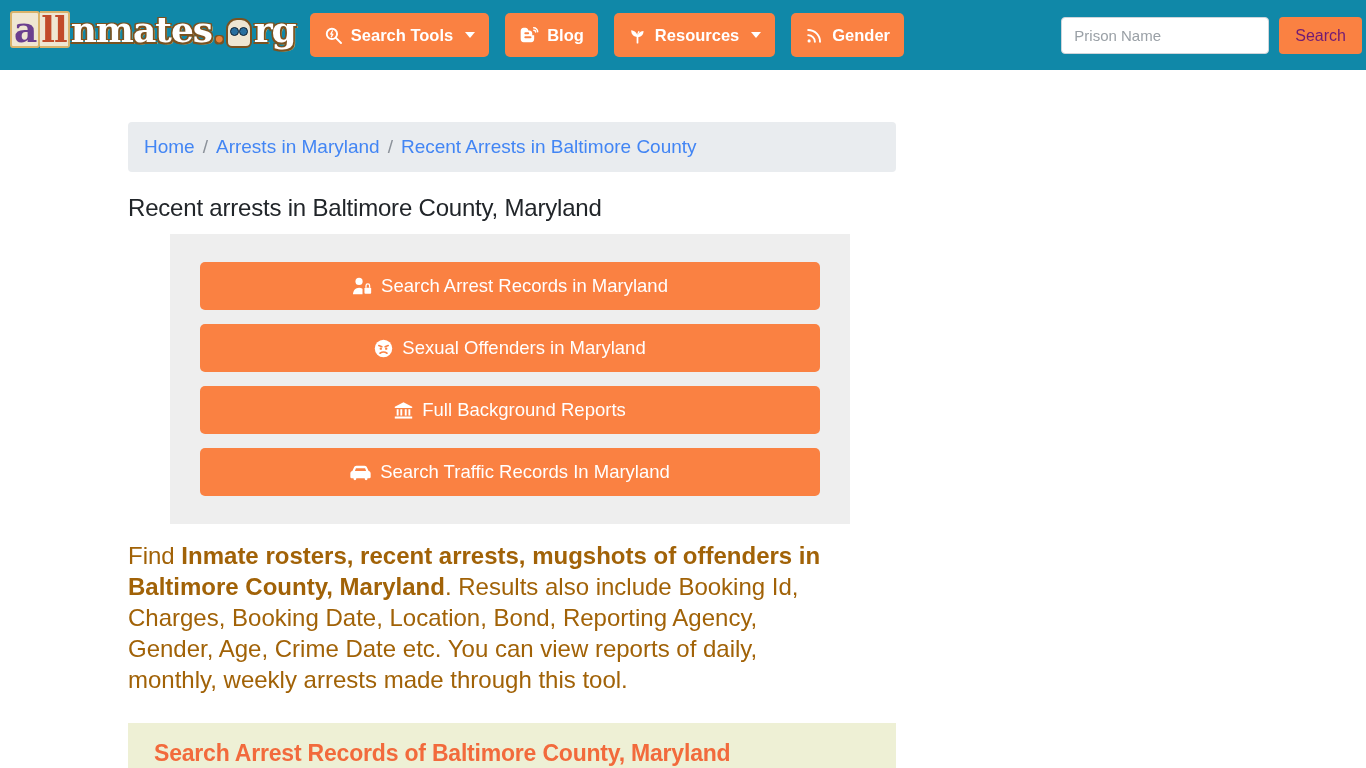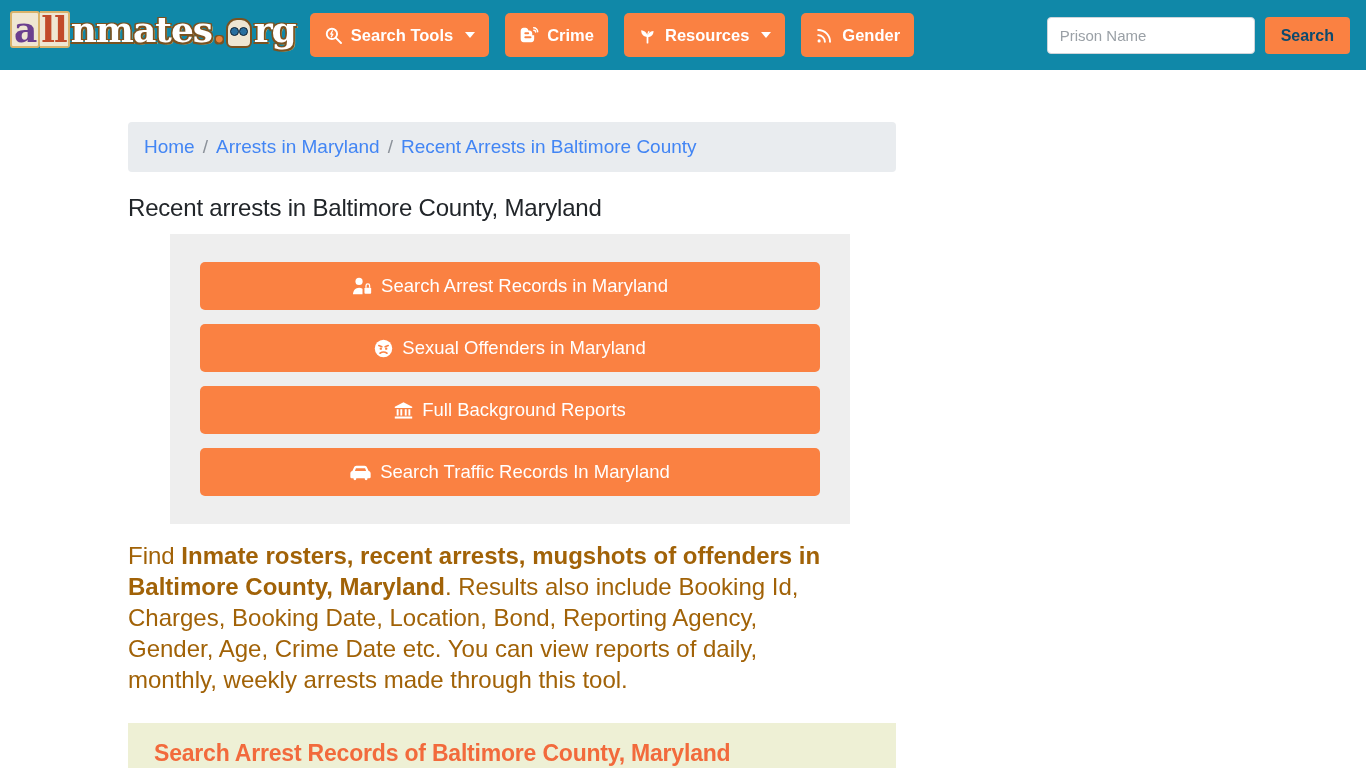--- a/index.html
+++ b/index.html
@@ -125,21 +125,21 @@
     border-right: 5px solid transparent;
     border-top: 6px solid #ffffff;
     margin-left: 4px;
   }
   .ico { display: inline-flex; align-items: center; justify-content: center; }
   .ico svg { display: block; }
 
   
   .searchbox {
     position: absolute;
-    right: 16px;
+    right: 4px;
     top: 17px;
     display: flex;
     align-items: stretch;
     height: 37px;
   }
   .search-input {
     width: 208px;
     height: 37px;
     border: 1px solid #ced4da;
     border-radius: 4px;
@@ -147,28 +147,27 @@
     font-size: 15px;
     color: #495057;
     background: #ffffff;
     outline: none;
     font-family: "Liberation Sans", sans-serif;
   }
   .search-input::placeholder { color: #9aa0a6; }
   .search-btn {
     margin-left: 10px;
     background: #fa8142;
-    color: #0c4a6e;
+    color: #701a75;
     border: none;
     border-radius: 4px;
     padding: 0 16px;
     font-size: 16px;
     cursor: pointer;
     font-family: "Liberation Sans", sans-serif;
-    font-weight: bold;
   }
 
   
   .content {
     width: 1082px;
     padding: 0;
   }
   .container {
     margin-left: 128px;
     width: 768px;
@@ -280,21 +279,21 @@
     </button>
 
     <button class="nav-btn">
       <span class="ico">
         <svg width="20" height="20" viewBox="0 0 24 24">
           <path d="M5.6 3.2 C3.2 3.2 2 5 2 7.4 v9.2 c0 2.4 1.2 4.2 3.6 4.2 h9 c2.4 0 3.6-1.8 3.6-4.2 v-4.4 h-2.3 v-2.1 c0-2-1.5-3.6-3.4-3.6 h-1.2 c-.5-2-1.8-3.3-3.6-3.3z M7.6 8.6 h3.4 a1.2 1.2 0 0 1 0 2.4 H7.6 a1.2 1.2 0 0 1 0-2.4z M7.6 13.4 h6.2 a1.2 1.2 0 0 1 0 2.4 H7.6 a1.2 1.2 0 0 1 0-2.4z" fill="#fff"></path>
           <path d="M17.6 3.4 a4.8 4.8 0 0 1 4.8 4.8" fill="none" stroke="#fff" stroke-width="1.8" stroke-linecap="round"></path>
           <path d="M17.8 6.3 a2.2 2.2 0 0 1 2.2 2.2" fill="none" stroke="#fff" stroke-width="1.8" stroke-linecap="round"></path>
         </svg>
       </span>
-      <span>Crime</span>
+      <span>Blog</span>
     </button>
 
     <button class="nav-btn">
       <span class="ico">
         <svg width="19" height="19" viewBox="0 0 24 24" fill="#fff">
           <path d="M12 21 v-8" stroke="#fff" stroke-width="2.2" stroke-linecap="round"></path>
           <path d="M12 14 C12 9 8.5 6 4 5.5 C4 11 7.5 14 12 14 Z"></path>
           <path d="M12 14 C12 9.4 15 6.6 19.6 6.2 C19.6 11.2 16.4 14 12 14 Z"></path>
           <path d="M12 13 C12 10 12.8 8 14 6.4" stroke="#fff" stroke-width="1.4" fill="none"></path>
         </svg>

